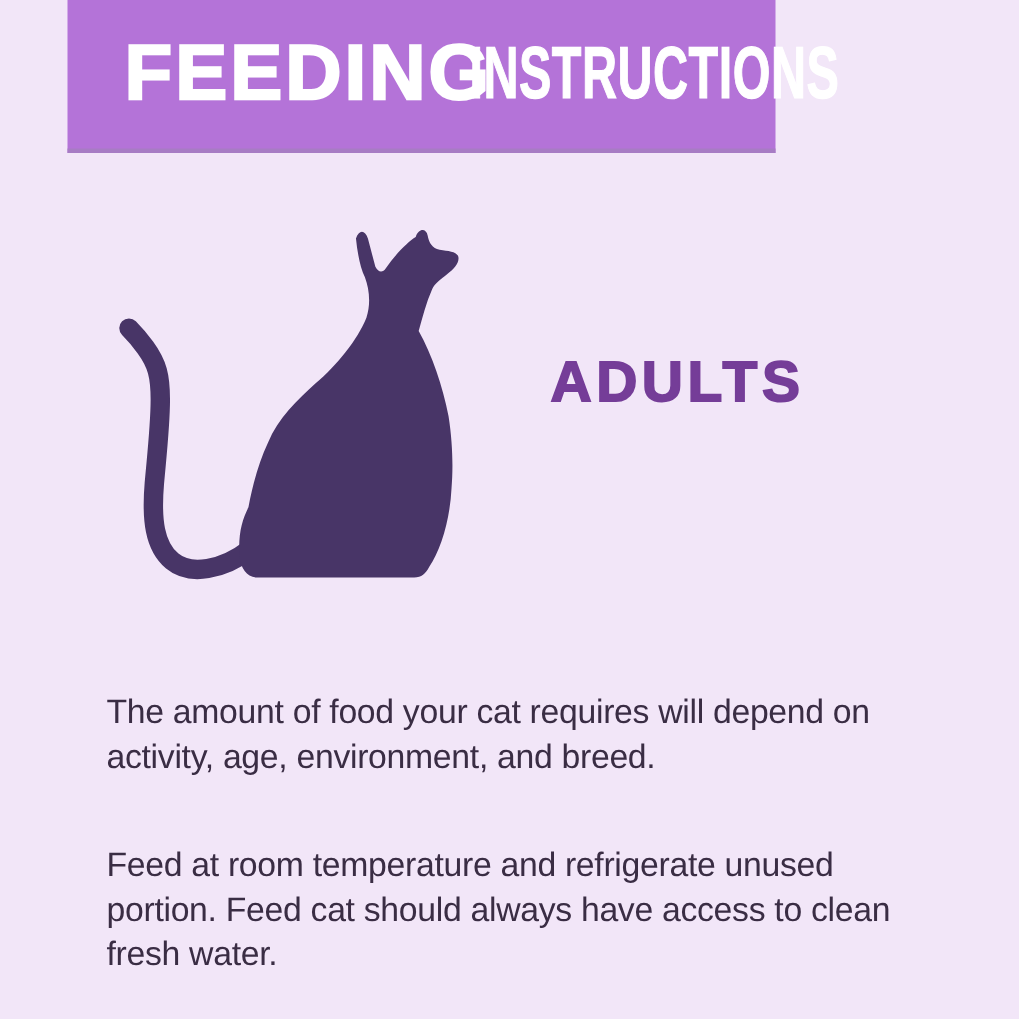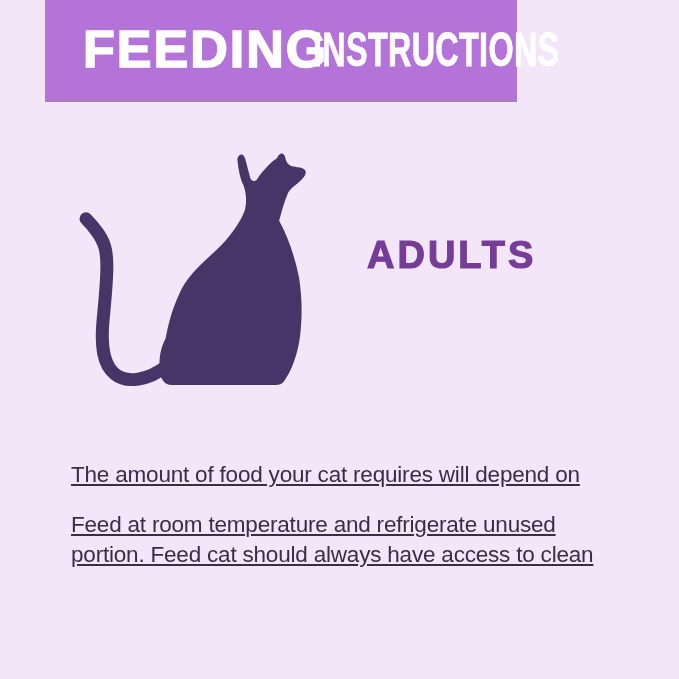--- a/index.html
+++ b/index.html
@@ -52,22 +52,22 @@
     transform:scaleX(0.66);transform-origin:left center;
     white-space:nowrap;
   }
   
   .note{
     position:absolute;left:71px;width:560px;
     font-size:22.5px;line-height:29.5px;letter-spacing:-0.2px;
     color:var(--body-text,#3a2d44);
   }
   .note-1{top:460px;}
-  .note-2{top:510px;}
-  .note .line{white-space:nowrap;text-decoration:underline;}
+  .note-2{top:562px;}
+  .note .line{white-space:nowrap;}
 </style>
 </head>
 <body>
 
 <div class="stage">
 
   <div class="banner">
     <span class="word-primary">FEEDING</span>
     <span class="word-secondary">INSTRUCTIONS</span>
   </div>
@@ -100,20 +100,22 @@
              C146,93 160,76 166,61
              C169,52 168,42 165,34
              C162,28 160,18 159,8 Z" fill="var(--cat,#483567)"></path>
   </svg>
 
   <div class="adults-label">ADULTS</div>
 
 
   <div class="note note-1">
     <div class="line">The amount of food your cat requires will depend on</div>
+    <div class="line">activity, age, environment, and breed.</div>
   </div>
 
   <div class="note note-2">
     <div class="line">Feed at room temperature and refrigerate unused</div>
     <div class="line">portion. Feed cat should always have access to clean</div>
+    <div class="line">fresh water.</div>
   </div>
 
 </div>
 
 </body></html>

